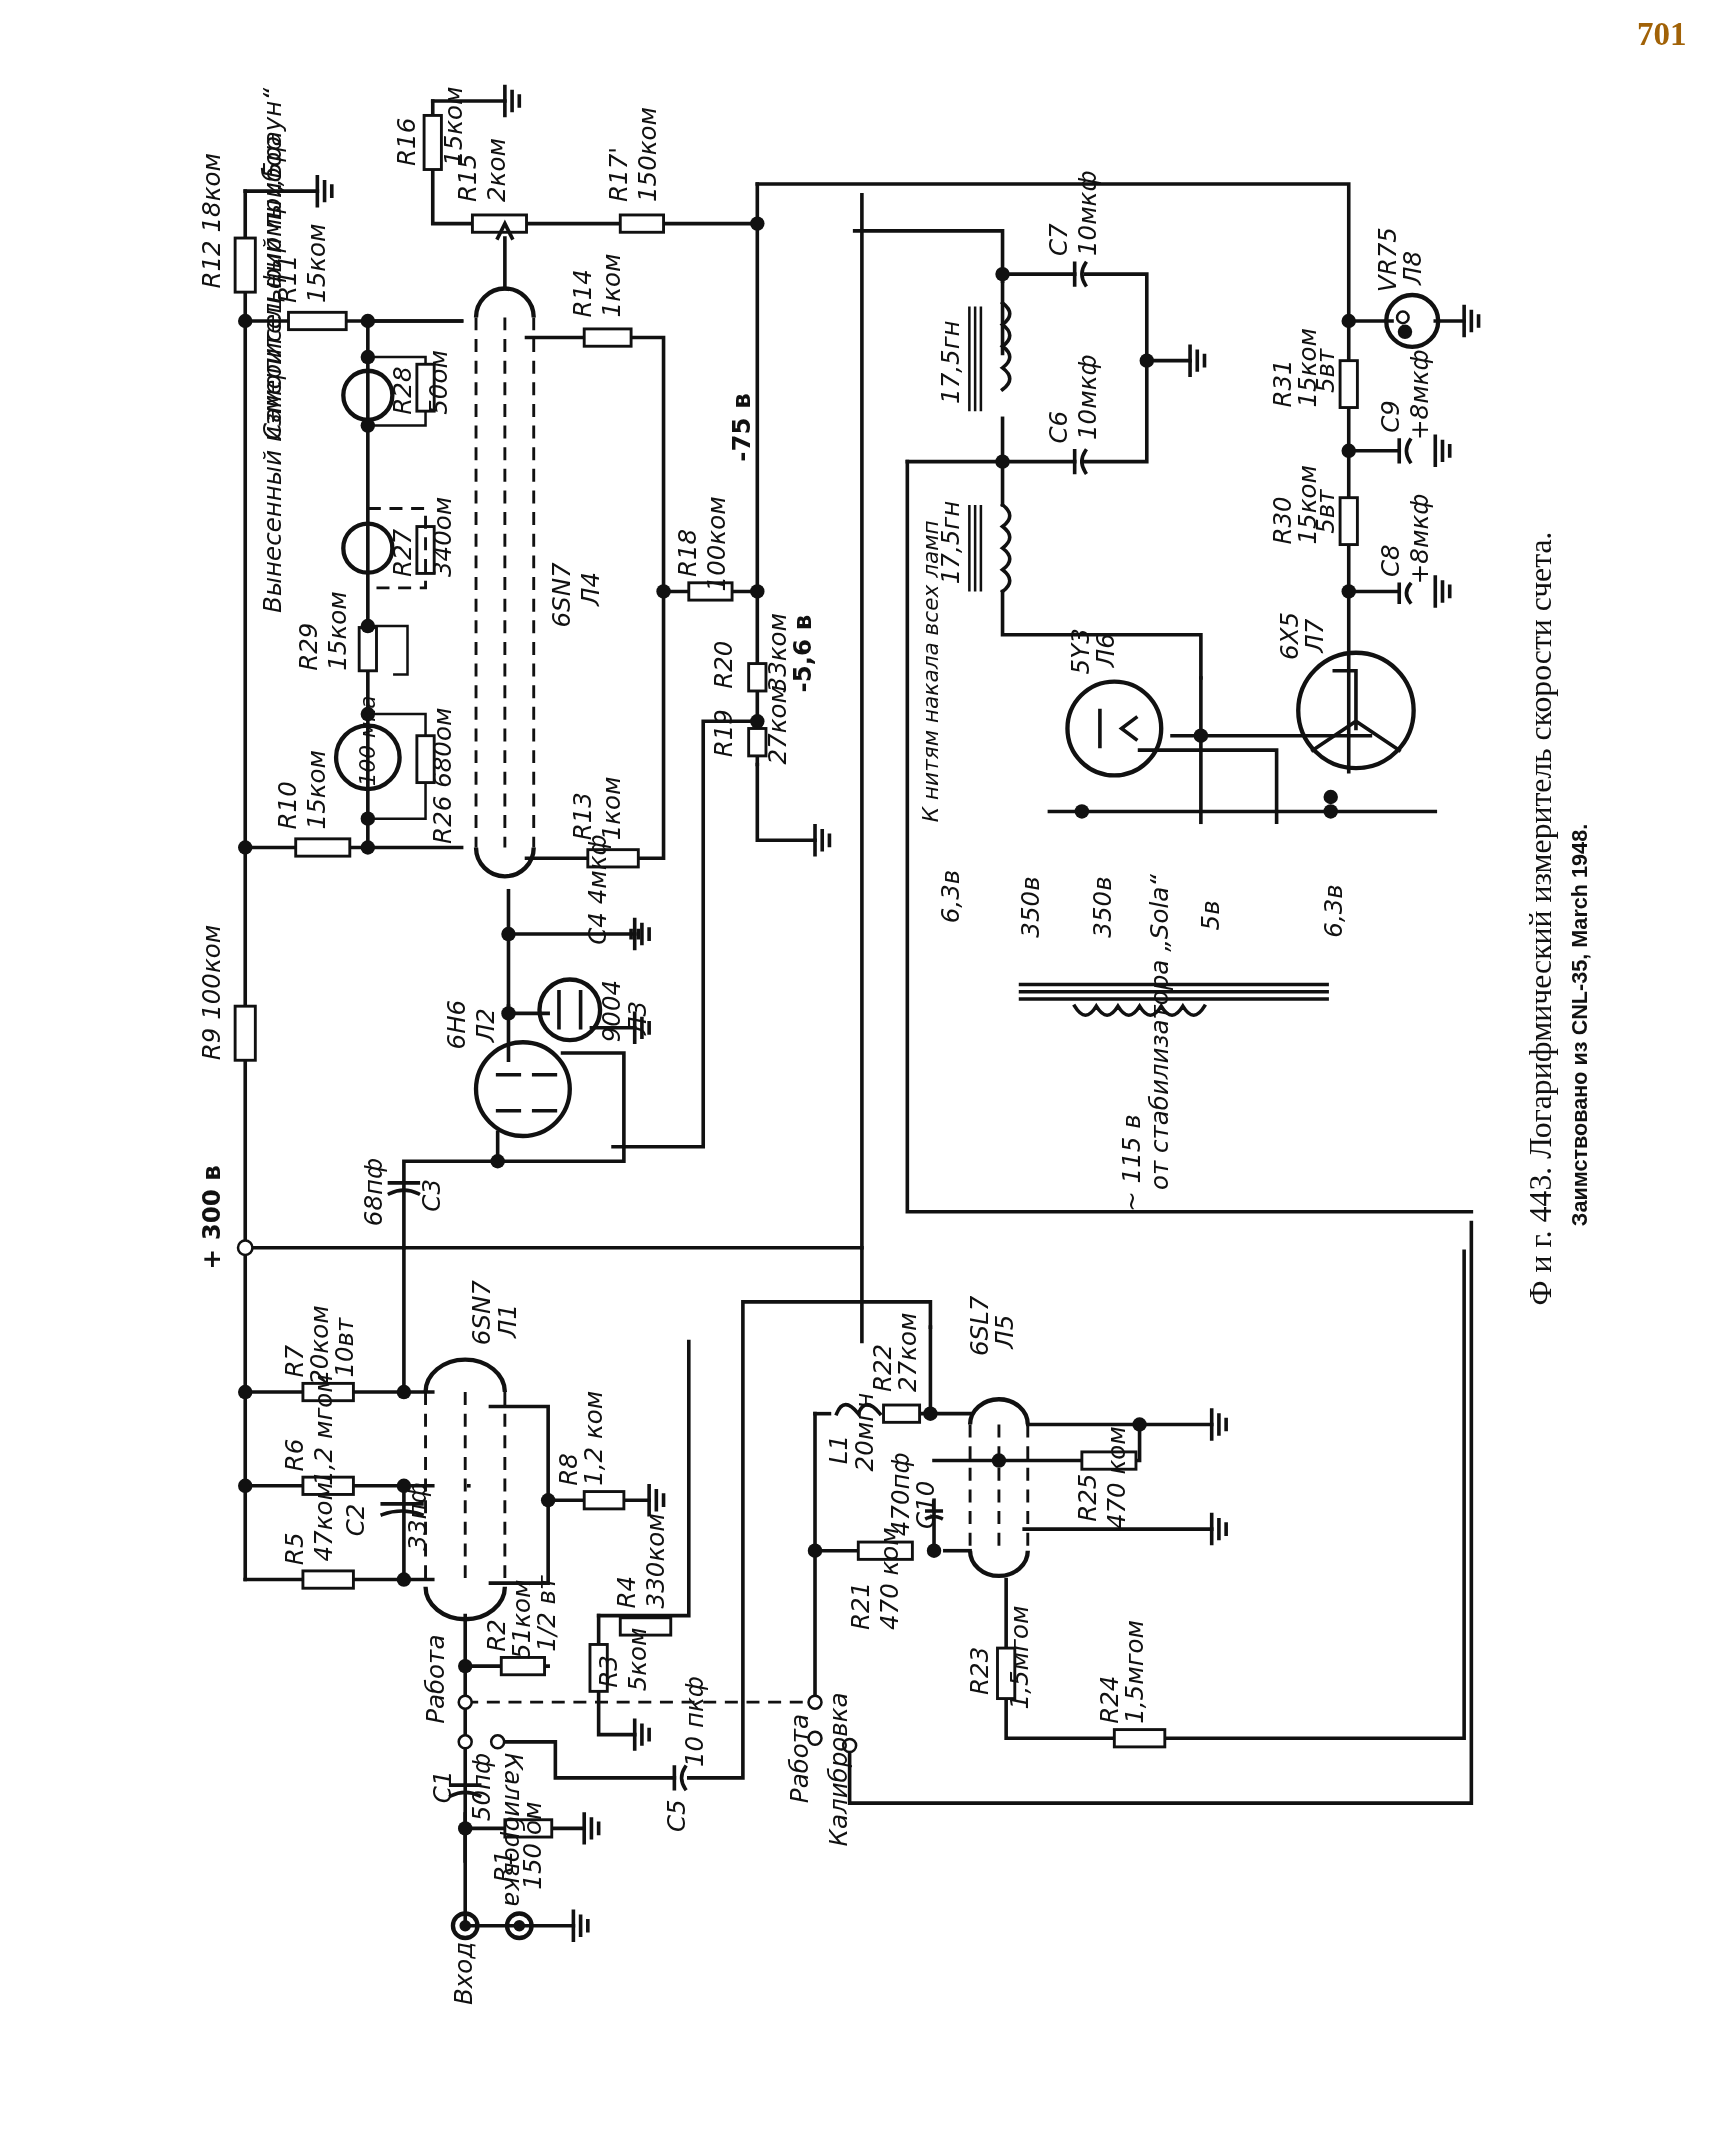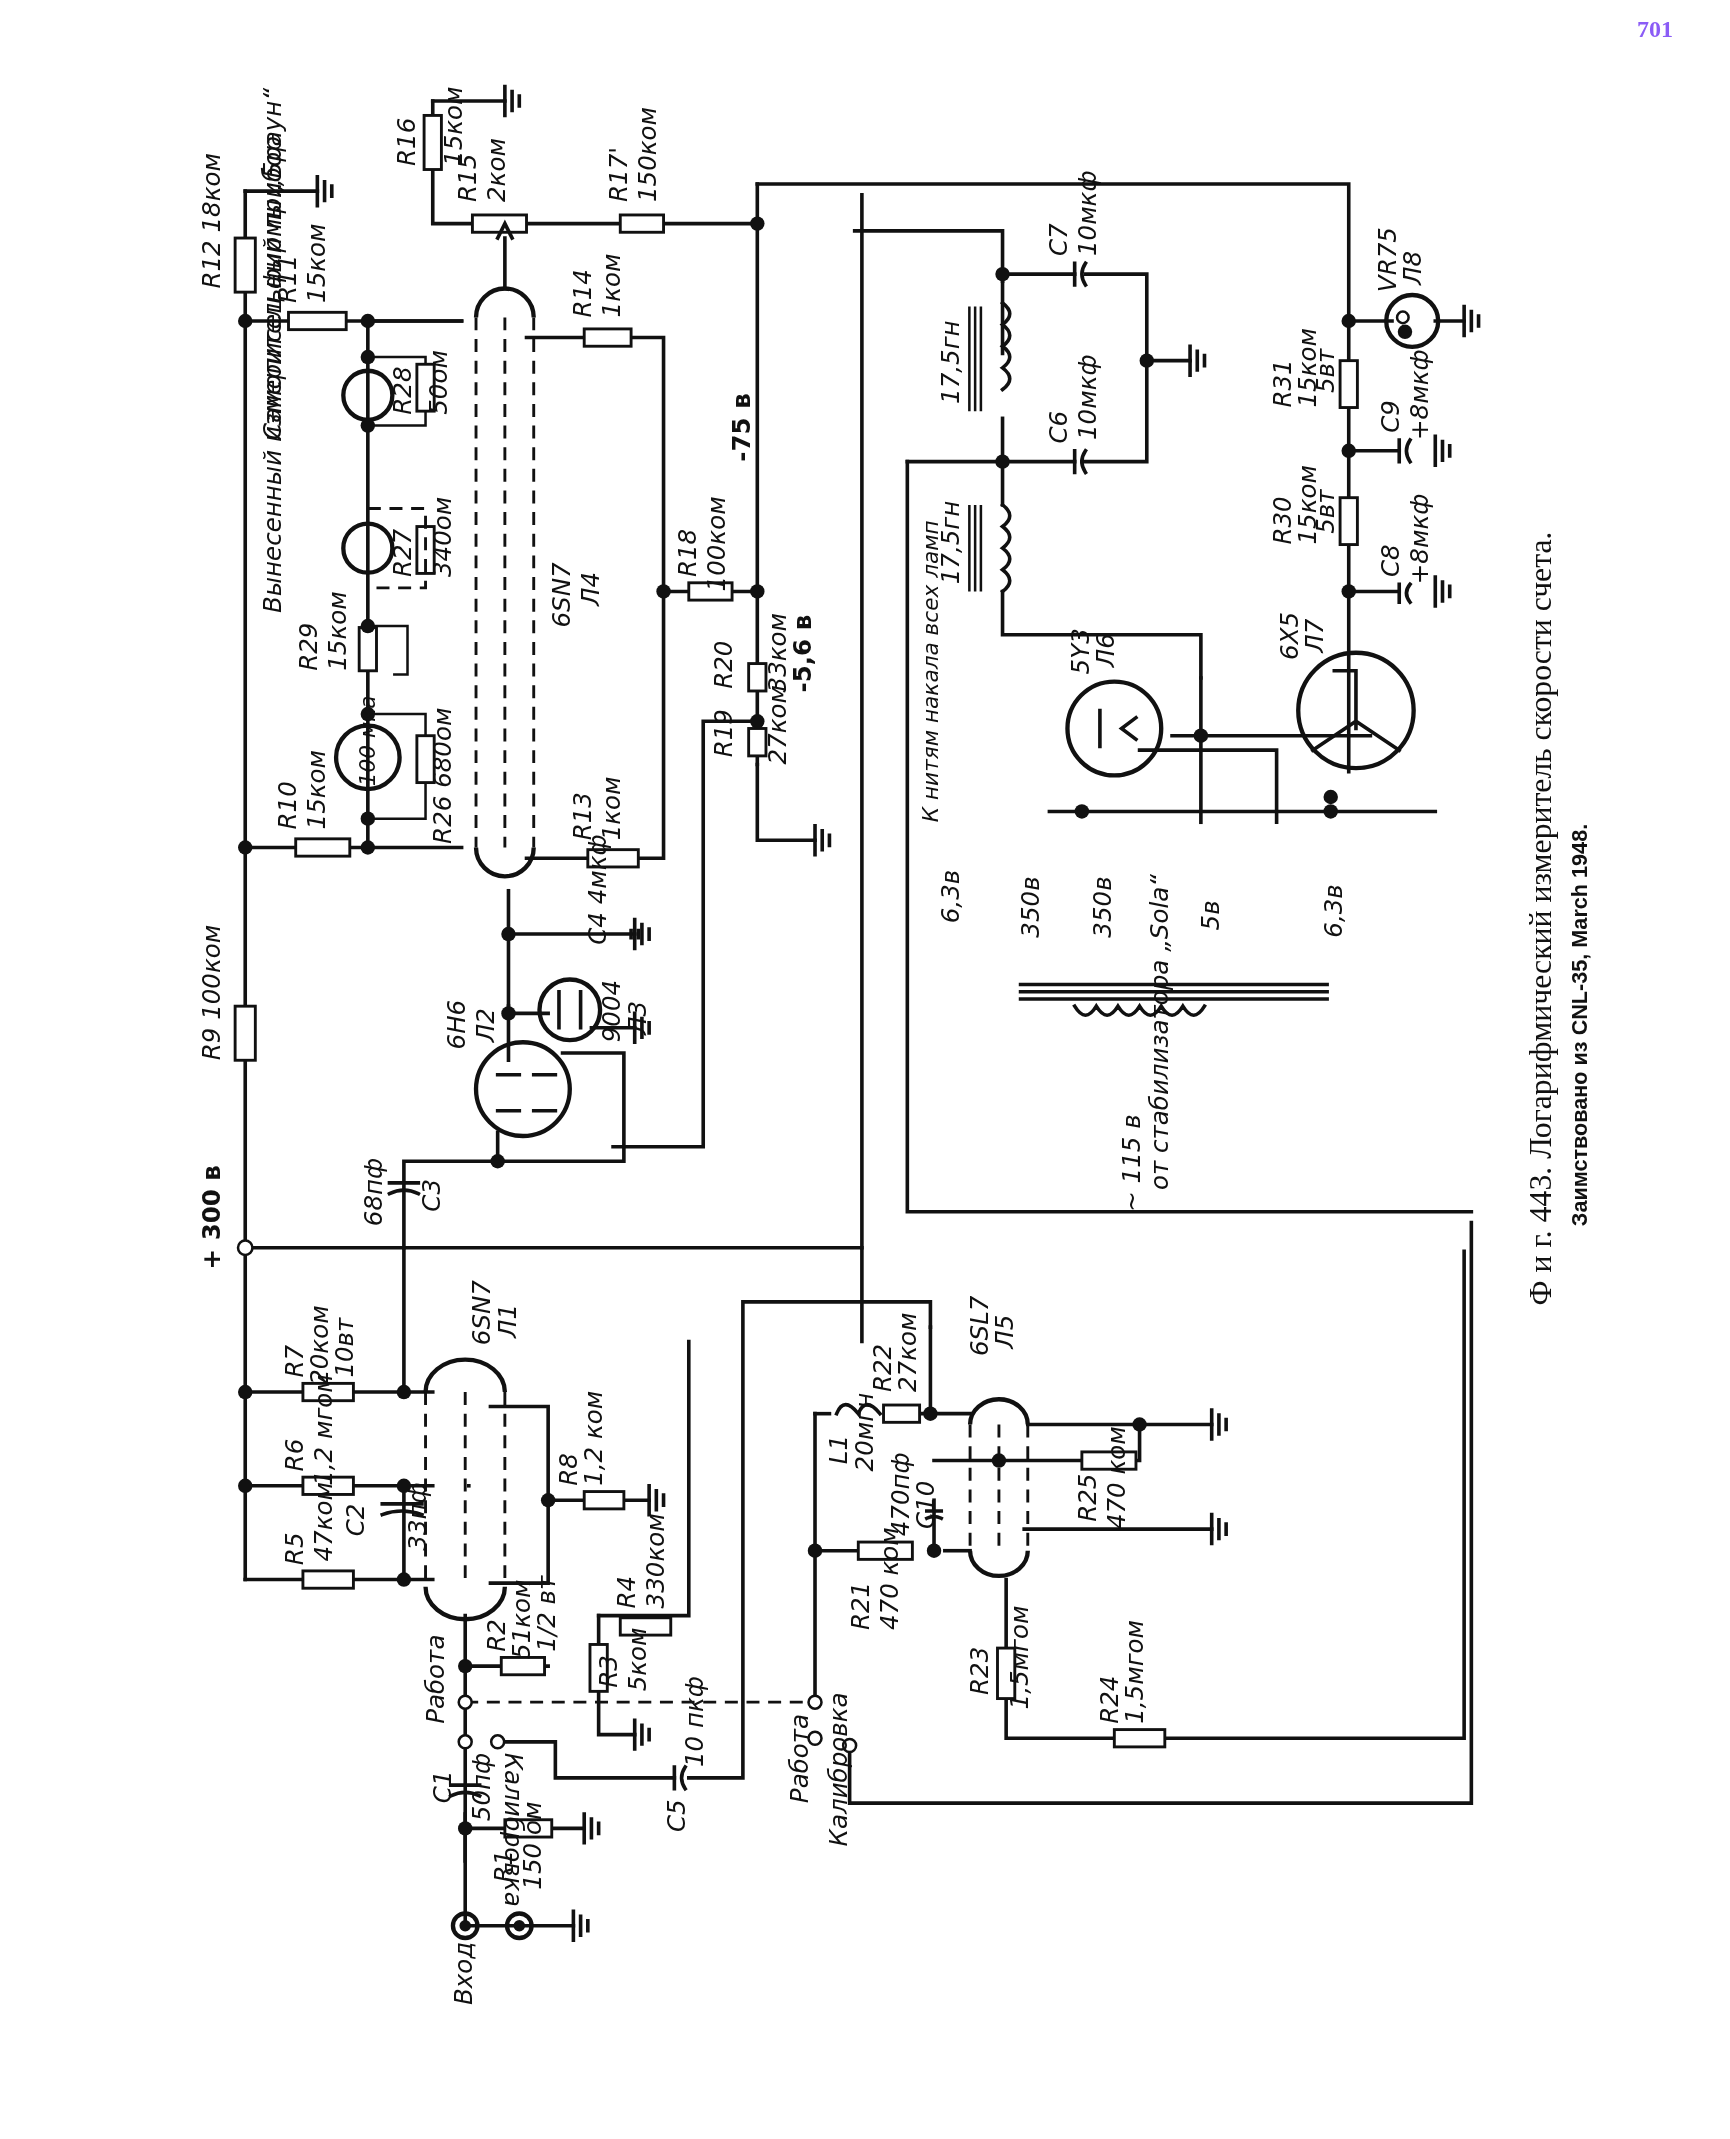--- a/index.html
+++ b/index.html
@@ -1,17 +1,17 @@
 <!DOCTYPE html>
 <html style="font-size:11.5px"><head>
 <meta charset="utf-8">
 <style>
   html, body { margin: 0; padding: 0; background: #ffffff; }
   body { width: 1731px; height: 2140px; position: relative; overflow: hidden; font-family: "DejaVu Serif", serif; color: #111; }
-  #page-number { position: absolute; left: 1637px; top: 16px; font-family: "Liberation Serif", serif; font-weight: bold; font-size: 24px; color: #8b5cf6; }
+  #page-number { position: absolute; left: 1637px; top: 16px; font-family: "Liberation Serif", serif; font-weight: bold; font-size: 33px; color: #a16207; }
   svg#schematic { position: absolute; left: 0; top: 0; }
   .w { stroke: #111; stroke-width: 5; fill: none; stroke-linecap: square; }
   .wt { stroke: #111; stroke-width: 3.5; fill: none; }
   .dash { stroke: #111; stroke-width: 4; fill: none; stroke-dasharray: 18 12; }
   .res { fill: #fff; stroke: #111; stroke-width: 4; }
   .env { fill: none; stroke: #111; stroke-width: 6; }
   .dot { fill: #111; }
   .odot { fill: #fff; stroke: #111; stroke-width: 3.5; }
   .lbl { font-family: "DejaVu Sans", sans-serif; font-style: italic; font-size: 34px; fill: #111; }
   .lbl-s { font-family: "DejaVu Sans", sans-serif; font-style: italic; font-size: 30px; fill: #111; }

